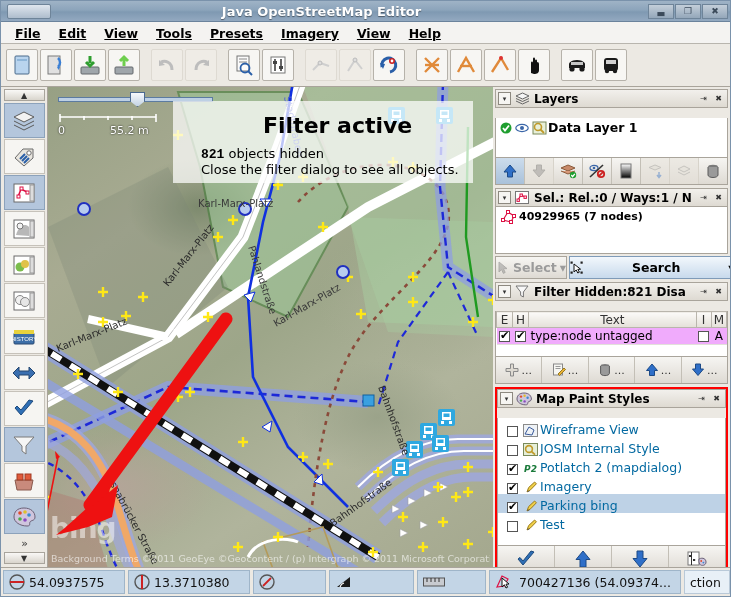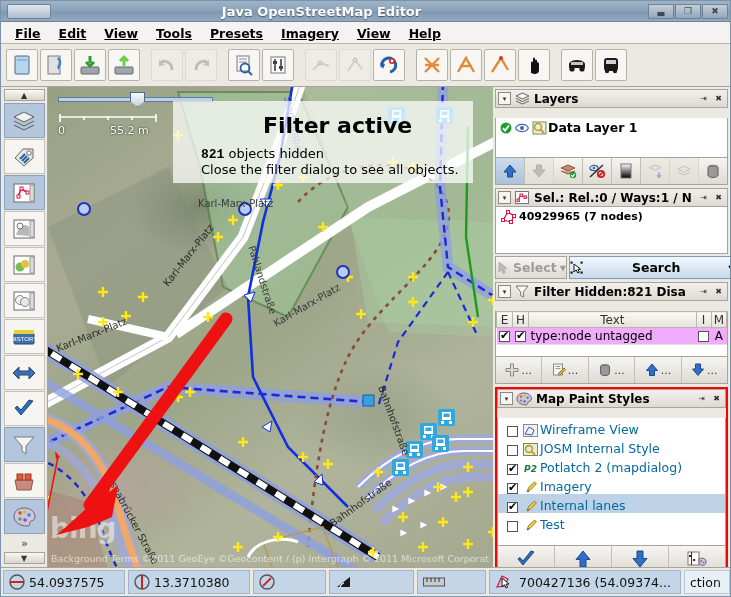--- a/index.html
+++ b/index.html
@@ -1011,21 +1011,21 @@
         <div class="mps-row sel">
           <div class="cb">
               <span class="cbx on"></span>
             </div>
           <div class="ic">
             <svg width="14" height="13" viewBox="0 0 14 13">
                 <path d="M3 11 L4.6 6.6 L10.6 1 L12.4 2.8 L6.6 8.8z" fill="#f0d048" stroke="#9a7a1a"></path>
                 <path d="M3 11 L4.6 9.6 L5.6 10.6z" fill="#555"></path>
               </svg>
           </div>
-          <span>Internal lanes</span>
+          <span>Parking bing</span>
         </div>
         <div class="mps-row">
           <div class="cb">
               <span class="cbx"></span>
             </div>
           <div class="ic">
             <svg width="14" height="13" viewBox="0 0 14 13">
                 <path d="M3 11 L4.6 6.6 L10.6 1 L12.4 2.8 L6.6 8.8z" fill="#f0d048" stroke="#9a7a1a"></path>
                 <path d="M3 11 L4.6 9.6 L5.6 10.6z" fill="#555"></path>
               </svg>

